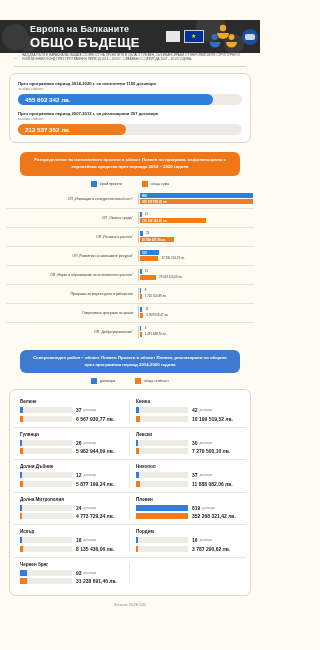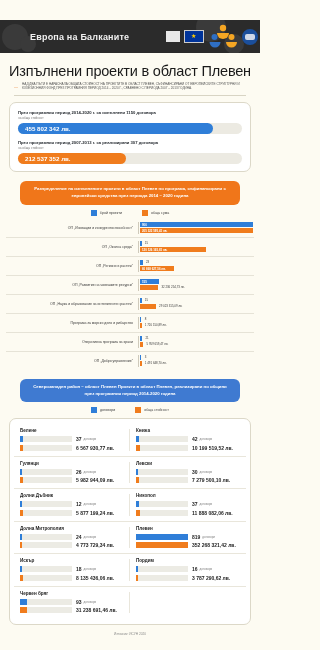--- a/index.html
+++ b/index.html
@@ -137,37 +137,37 @@
 
   <div class="banner">
     <div class="banner-bubbles">
       <div class="bub b1"></div>
         <div class="bub b2"></div>
       <div class="bub b3"></div>
         <div class="bub b4"></div>
     </div>
     <div class="banner-text">
       <div class="banner-l1">Европа на Балканите</div>
+      <div class="banner-l2">ОБЩО БЪДЕЩЕ</div>
     </div>
     <div class="banner-logos">
       <div class="eu-side"></div>
       <div class="eu-flag"></div>
       <svg class="people" viewBox="0 0 30 26">
         <circle cx="15" cy="4" r="3.2" fill="#f5a623"></circle>
         <path d="M9 9 a6 6 0 0 0 12 0 z" fill="#f5a623"></path>
         <circle cx="6.5" cy="13" r="3" fill="#2f6fc4"></circle>
         <path d="M1.5 18 a5.5 5.5 0 0 0 11 0 z" fill="#2f6fc4"></path>
         <circle cx="23.5" cy="13" r="3" fill="#f5a623"></circle>
         <path d="M18 18 a5.5 5.5 0 0 0 11 0 z" fill="#f5a623"></path>
       </svg>
       <div class="gerb"></div>
     </div>
   </div>
 
-  <div class="title">Изпълнени проекти в област Плевен</div>
   <div class="subtitle">
     <span class="dash">—</span>
     <span>НАД ДВА ПЪТИ Е НАРАСНАЛА ОБЩАТА СТОЙНОСТ НА ПРОЕКТИТЕ В ОБЛАСТ ПЛЕВЕН, СЪФИНАНСИРАНИ ОТ ЕВРОПЕЙСКИТЕ СТРУКТУРНИ И КОХЕЗИОННИЯ ФОНД ПРЕЗ ПРОГРАМНИЯ ПЕРИОД 2014 – 2020 Г., СРАВНЕНО С ПЕРИОДА 2007 – 2013 ГОДИНА.</span>
   </div>
   <div class="rule"></div>
 
   <div class="card">
     <div>
       <div class="per-label">През програмния период 2014-2020 г. са изпълнени 1150 договора</div>
       <div class="per-sub">на обща стойност</div>

